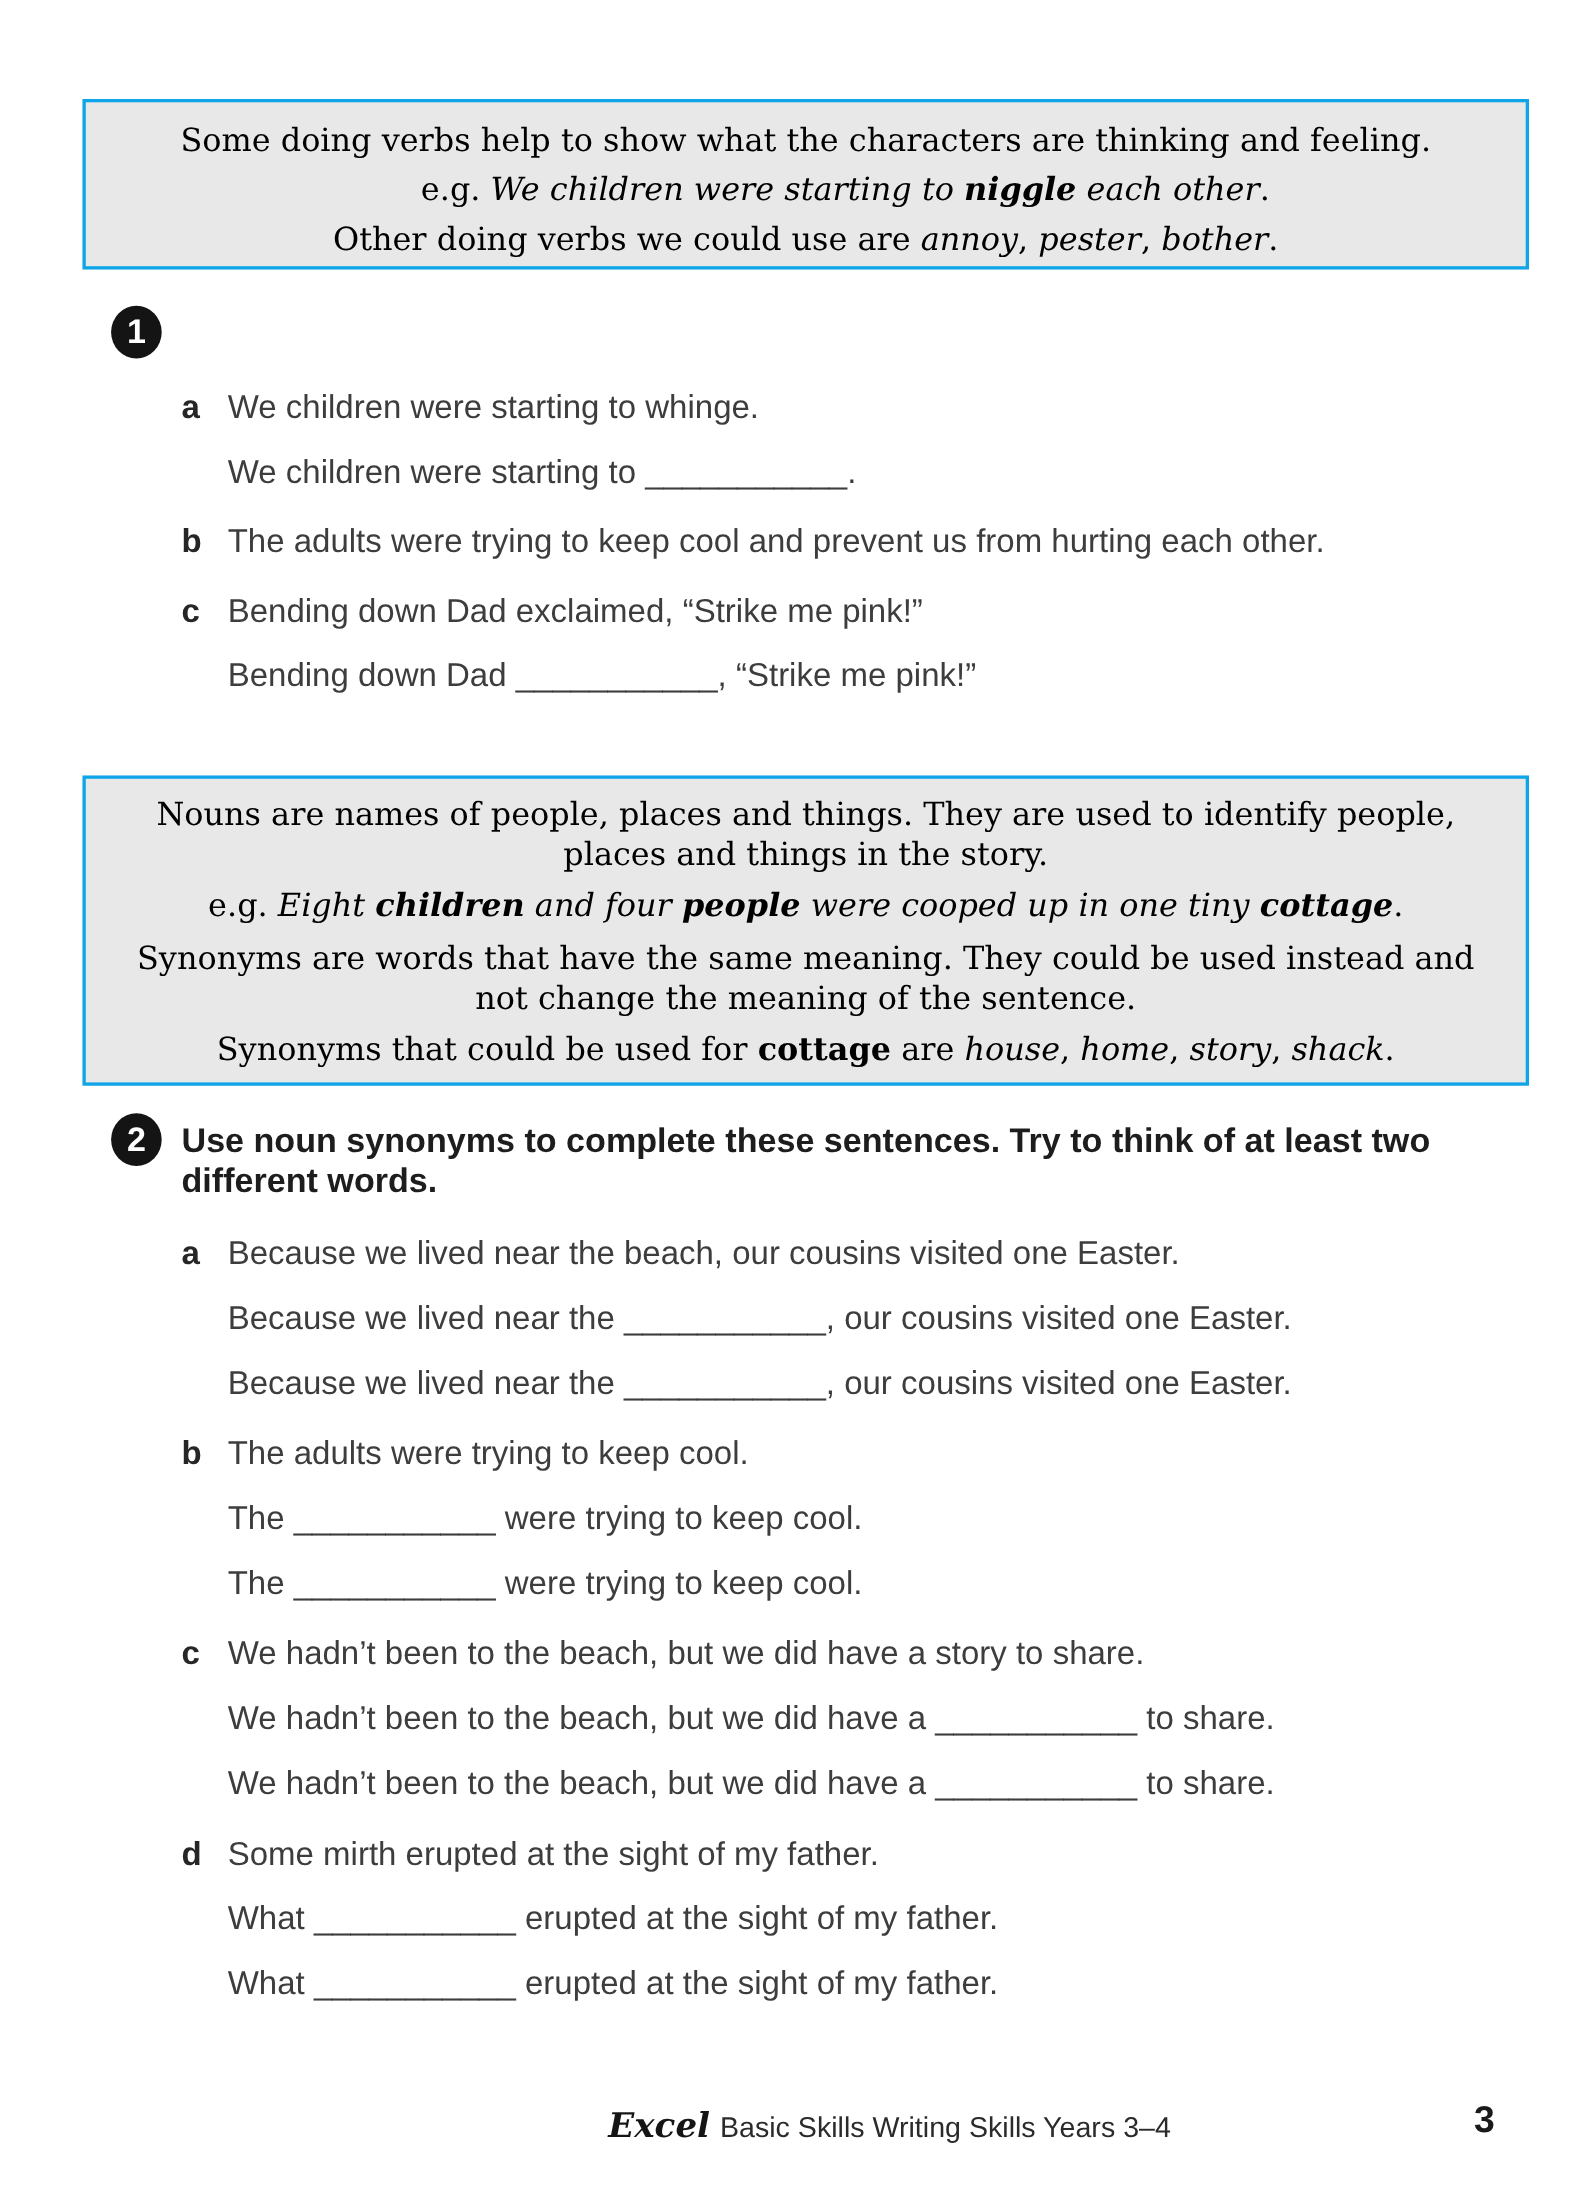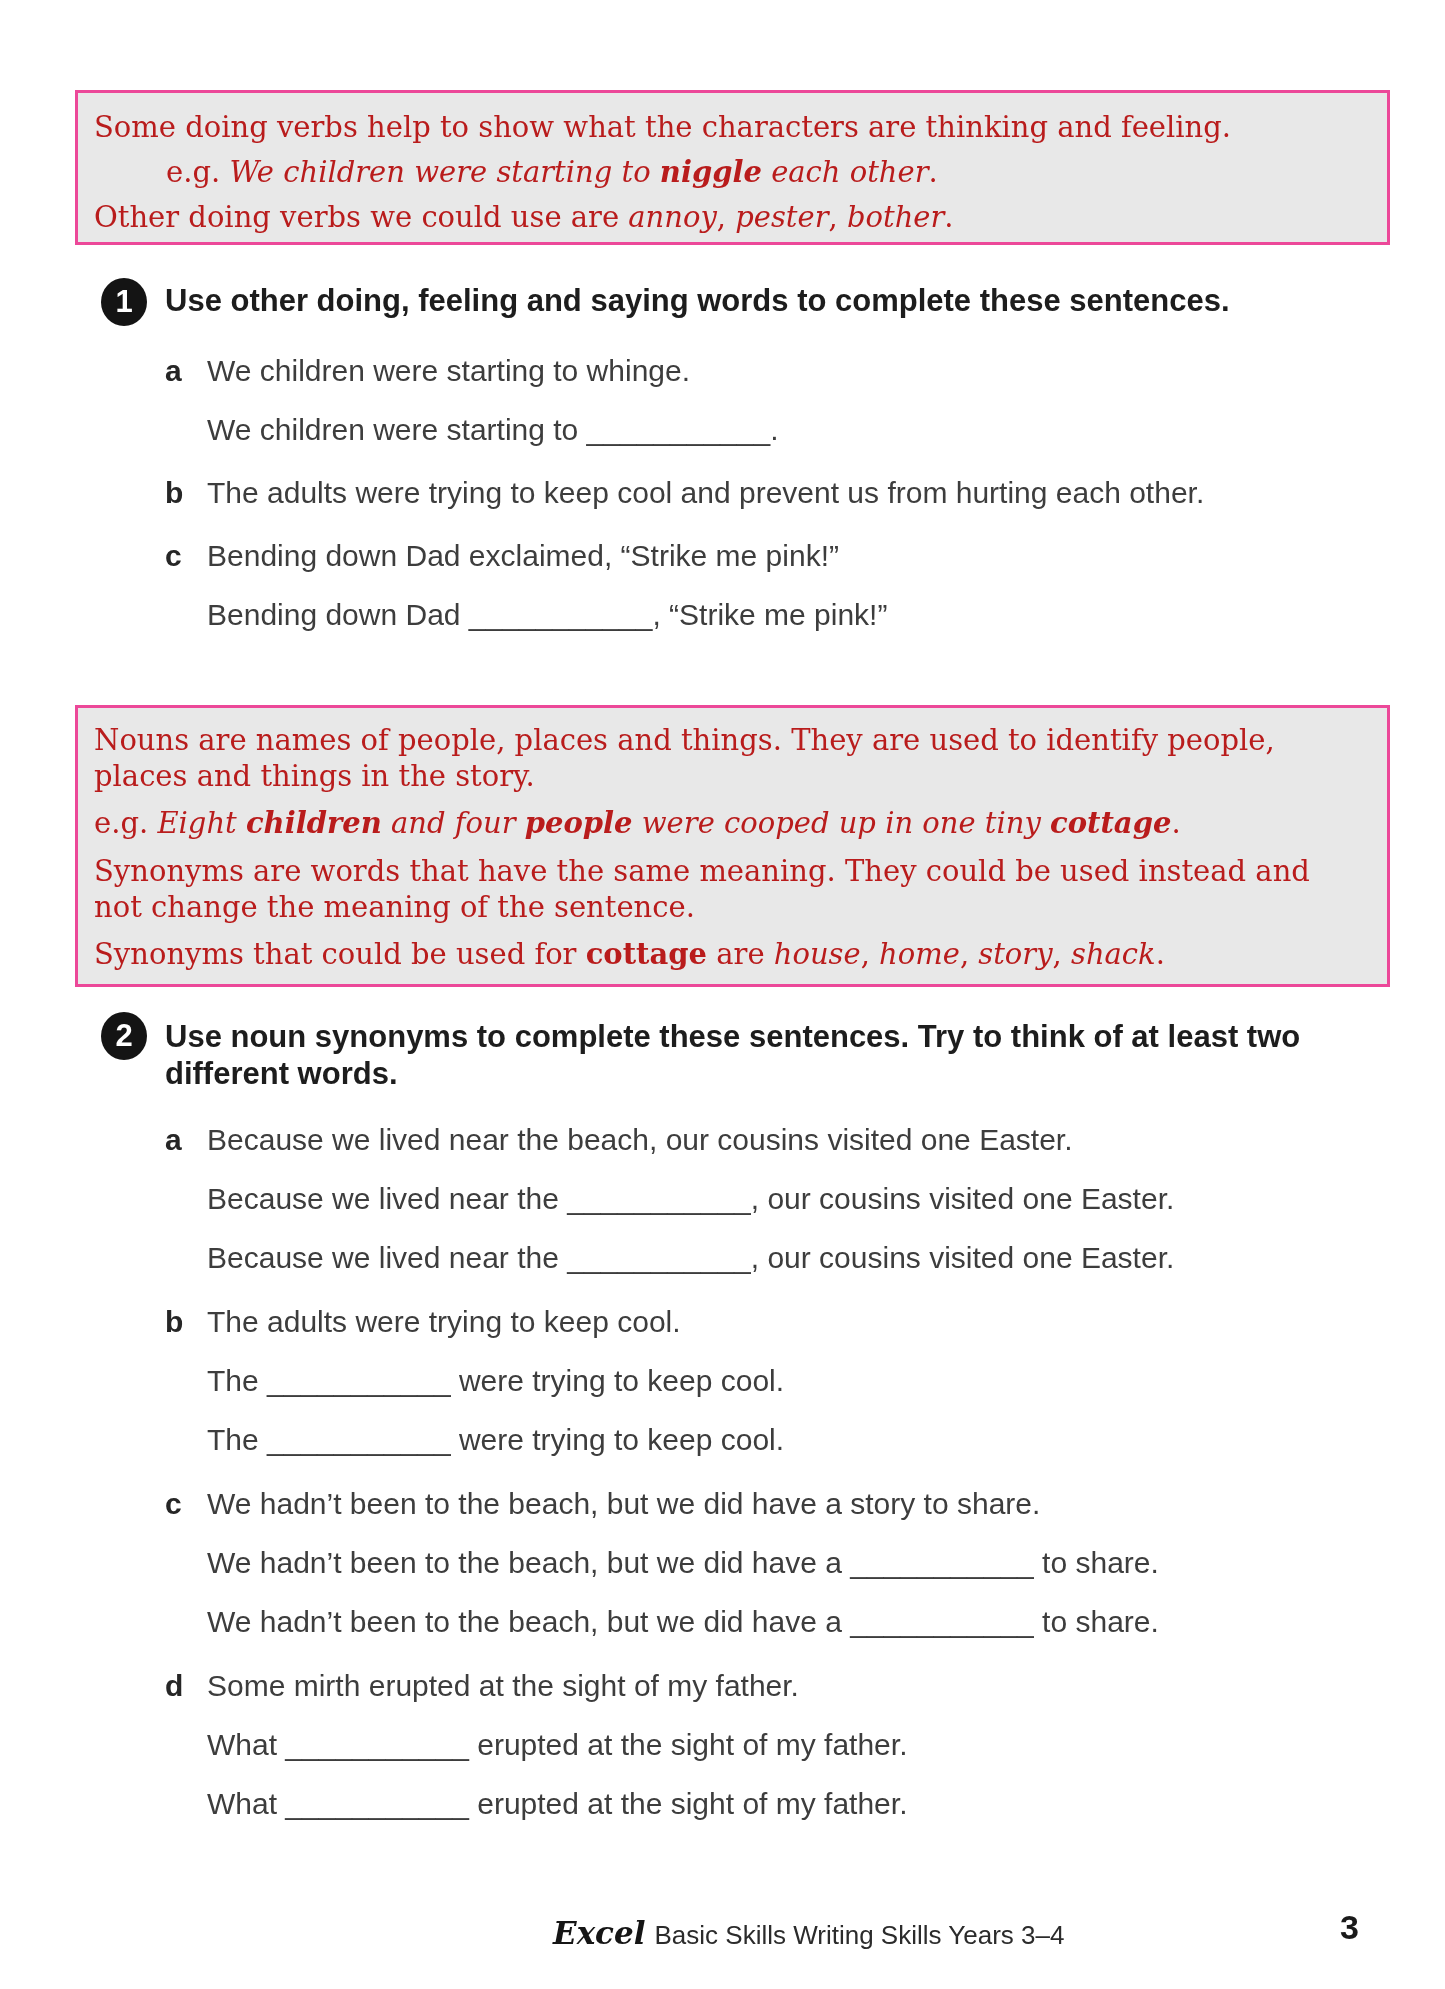--- a/index.html
+++ b/index.html
@@ -6,22 +6,22 @@
   body{
     width:1445px;height:1989px;position:relative;overflow:hidden;
     font-family:"Liberation Sans", sans-serif;color:#2a2a2a;
     -webkit-font-smoothing:antialiased;
   }
   .page{position:absolute;inset:0;background:#ffffff;}
 
   
   .info-box{
     position:absolute;left:75px;width:1315px;box-sizing:border-box;
-    background:#e8e8e8;border:3px solid #ec4899;
-    font-family:"DejaVu Serif", serif;font-size:29px;color:#b91c1c;
+    background:#e8e8e8;border:3px solid #0ea5e9;
+    font-family:"DejaVu Serif", serif;font-size:29px;color:#000000;text-align:center;
   }
   #box1{top:90px;padding:12px 16px 2px 16px;}
   #box1 .box-line{line-height:45px;}
   #box2{top:705px;padding:14px 16px 12px 16px;}
   #box2 .box-line{line-height:36px;}
   #box2 .box-line:nth-child(3){margin-top:11px;}
   #box2 .box-line:nth-child(4){margin-top:12px;}
   #box2 .box-line:nth-child(6){margin-top:11px;}
   .box-line{white-space:nowrap;}
   .box-line.indent{padding-left:72px;}
@@ -65,23 +65,20 @@
       <div class="box-line">Some doing verbs help to show what the characters are thinking and feeling.</div>
       <div class="box-line indent">e.g. <i>We children were starting to <b>niggle</b> each other</i>.</div>
       <div class="box-line">Other doing verbs we could use are <i>annoy</i>, <i>pester</i>, <i>bother</i>.</div>
     </div>
 
   <section class="question" id="q1">
     <div class="q-header">
       <div class="badge">
         <span>1</span>
       </div>
-      <div class="prompt" id="q1-prompt">
-          <div class="prompt-line">Use other doing, feeling and saying words to complete these sentences.</div>
-        </div>
     </div>
     <div class="q-items" id="q1-items">
         <div class="q-item">
           <div class="item-row">
             <span class="item-label">a</span>
             <span class="item-text">We children were starting to whinge.</span>
           </div>
           <div class="item-row">
             <span class="item-label"></span>
             <span class="item-text">We children were starting to ___________.</span>

